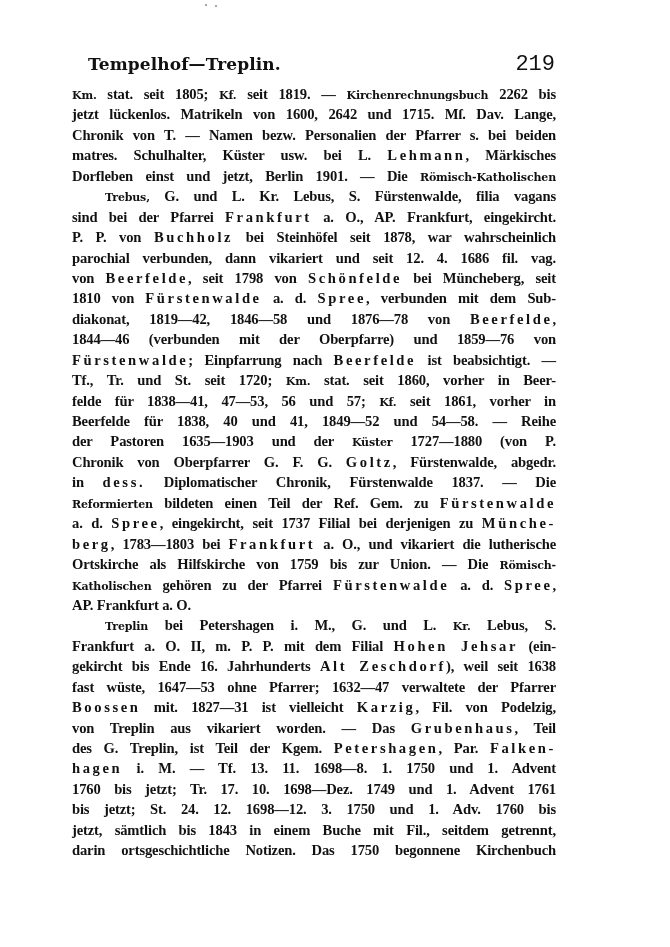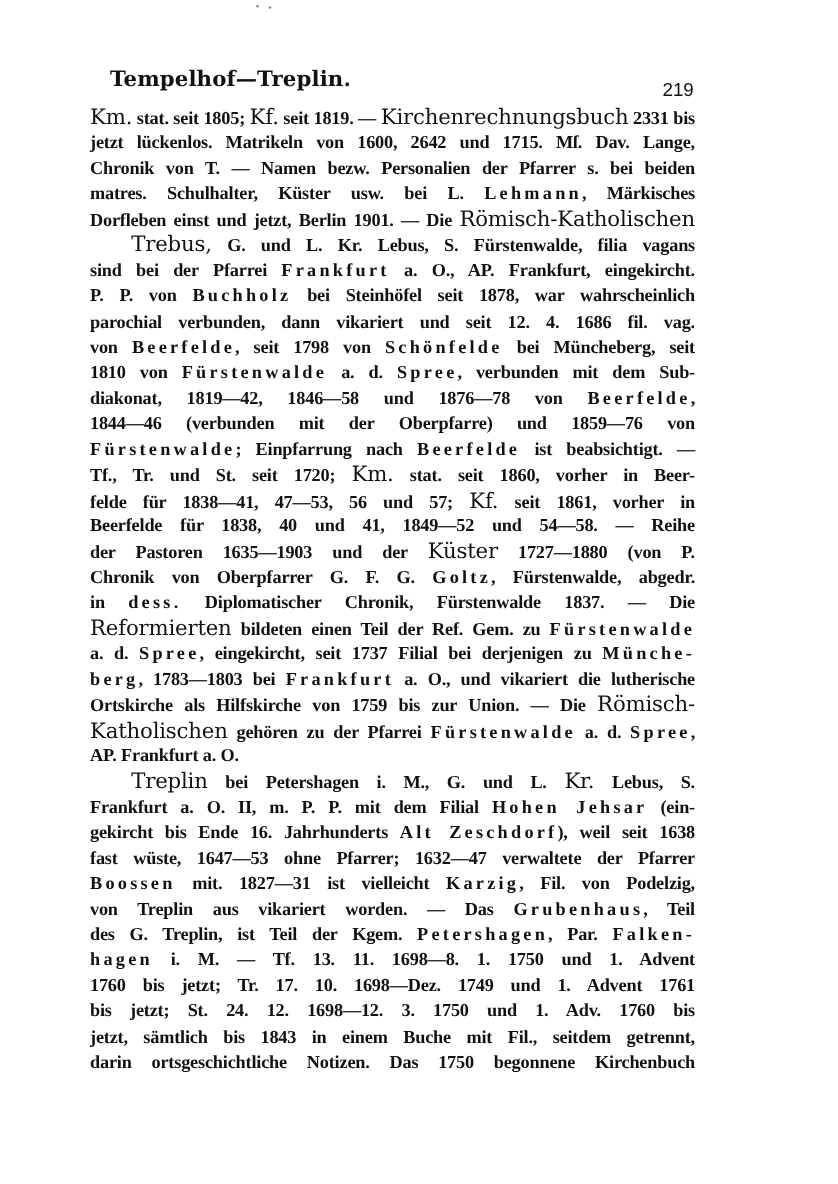--- a/index.html
+++ b/index.html
@@ -9,50 +9,50 @@
   }
   .page { position: absolute; left: 0; top: 0; width: 670px; height: 947px; }
   .running-head {
     position: absolute; top: 52px; left: 72px; width: 483px; height: 22px;
   }
   .running-title {
     position: absolute; left: 16px; right: 0; text-align: left; top: 2px;
     font-size: 17px; font-weight: bold; letter-spacing: 0.1px;
   }
   .page-number {
-    position: absolute; right: 0; top: 12px; font-size: 15px; font-family: Liberation Sans, sans-serif;
+    position: absolute; right: 0; top: 0; font-size: 22px; font-family: Liberation Mono, monospace;
   }
   .body-text {
     position: absolute; left: 72px; top: 84px; width: 484px;
   }
   .line {
     height: 20.45px; line-height: 20.45px; font-size: 14.6px; white-space: nowrap;
     text-align: justify; text-align-last: justify; overflow: visible;
     font-family: "Liberation Serif", serif; font-weight: bold; letter-spacing: -0.15px;
   }
   .line.short { text-align-last: left; }
   .indent { padding-left: 33px; }
-  .b { font-weight: 400; font-family: "DejaVu Serif", serif; font-size: 17px; }
+  .b { font-weight: 700; font-family: "DejaVu Serif", serif; font-size: 11px; }
   .sp { letter-spacing: 2.6px; }
   .speck { position: absolute; width: 2px; height: 2px; background: #888; border-radius: 1px; }
 </style>
 </head>
 <body>
 
 <div class="page">
   <span class="speck" style="left:205px;top:4px;"></span>
   <span class="speck" style="left:215px;top:5px;"></span>
 
   <div class="running-head">
     <div class="running-title">Tempelhof—Treplin.</div>
     <div class="page-number">219</div>
   </div>
 
   <div class="body-text" id="body-text">
-      <div class="line"><span class="b">Km.</span><span> stat. seit 1805; </span><span class="b">Kf.</span><span> seit 1819. — </span><span class="b">Kirchenrechnungsbuch</span><span> 2331 bis</span></div>
+      <div class="line"><span class="b">Km.</span><span> stat. seit 1805; </span><span class="b">Kf.</span><span> seit 1819. — </span><span class="b">Kirchenrechnungsbuch</span><span> 2262 bis</span></div>
       <div class="line"><span>jetzt lückenlos. Matrikeln von 1600, 2642 und 1715. Mſ. Dav. Lange,</span></div>
       <div class="line"><span>Chronik von T. — Namen bezw. Personalien der Pfarrer s. bei beiden</span></div>
       <div class="line"><span>matres. Schulhalter, Küster usw. bei L. </span><span class="sp">Lehmann</span><span>, Märkisches</span></div>
       <div class="line"><span>Dorfleben einst und jetzt, Berlin 1901. — Die </span><span class="b">Römisch-Katholischen</span></div>
       <div class="line indent"><span class="b">Trebus,</span><span> G. und L. Kr. Lebus, S. Fürstenwalde, filia vagans</span></div>
       <div class="line"><span>sind bei der Pfarrei </span><span class="sp">Frankfurt</span><span> a. O., AP. Frankfurt, eingekircht.</span></div>
       <div class="line"><span>P. P. von </span><span class="sp">Buchholz</span><span> bei Steinhöfel seit 1878, war wahrscheinlich</span></div>
       <div class="line"><span>parochial verbunden, dann vikariert und seit 12. 4. 1686 fil. vag.</span></div>
       <div class="line"><span>von </span><span class="sp">Beerfelde</span><span>, seit 1798 von </span><span class="sp">Schönfelde</span><span> bei Müncheberg, seit</span></div>
       <div class="line"><span>1810 von </span><span class="sp">Fürstenwalde</span><span> a. d. </span><span class="sp">Spree</span><span>, verbunden mit dem Sub-</span></div>

